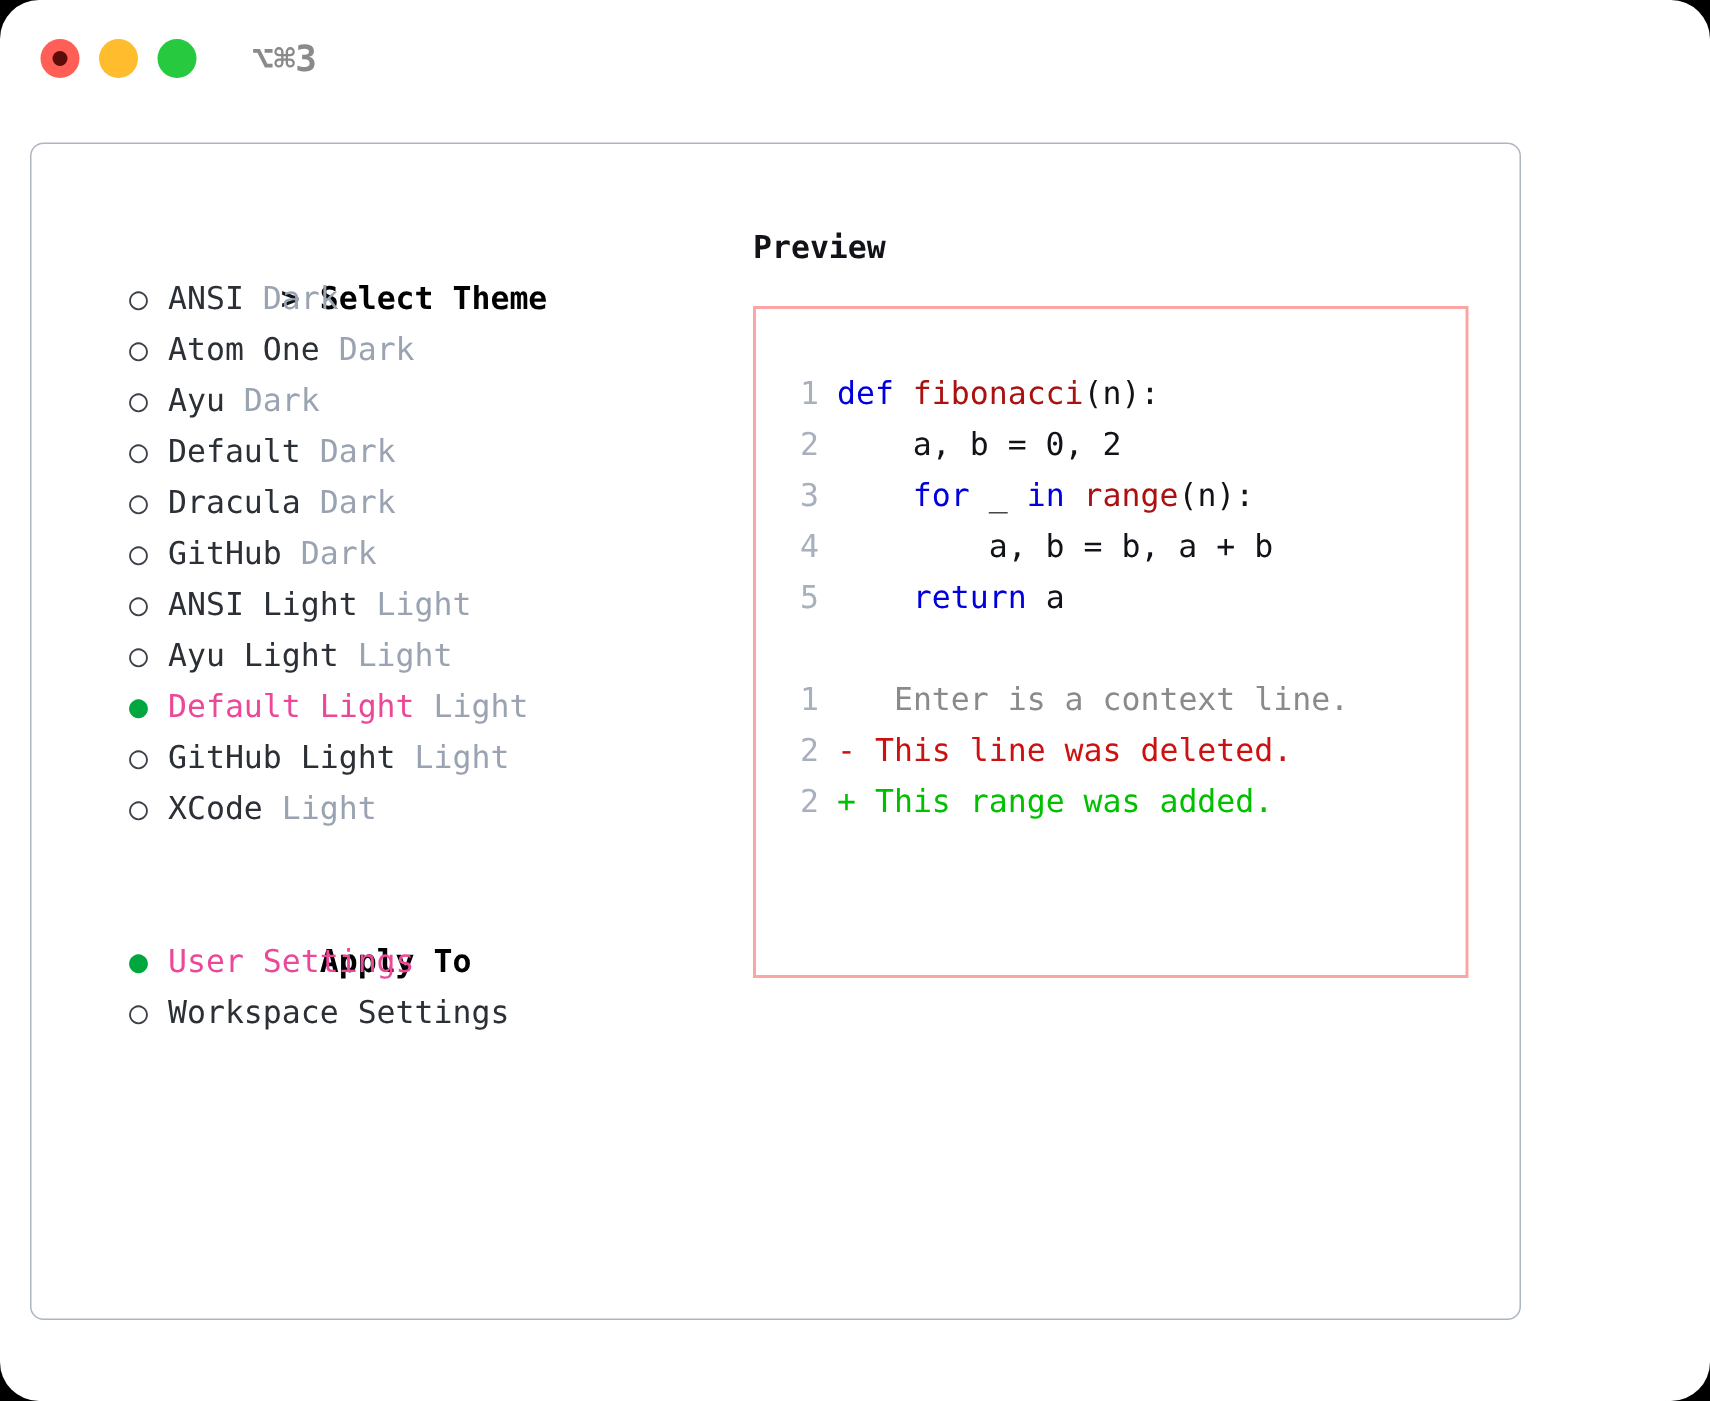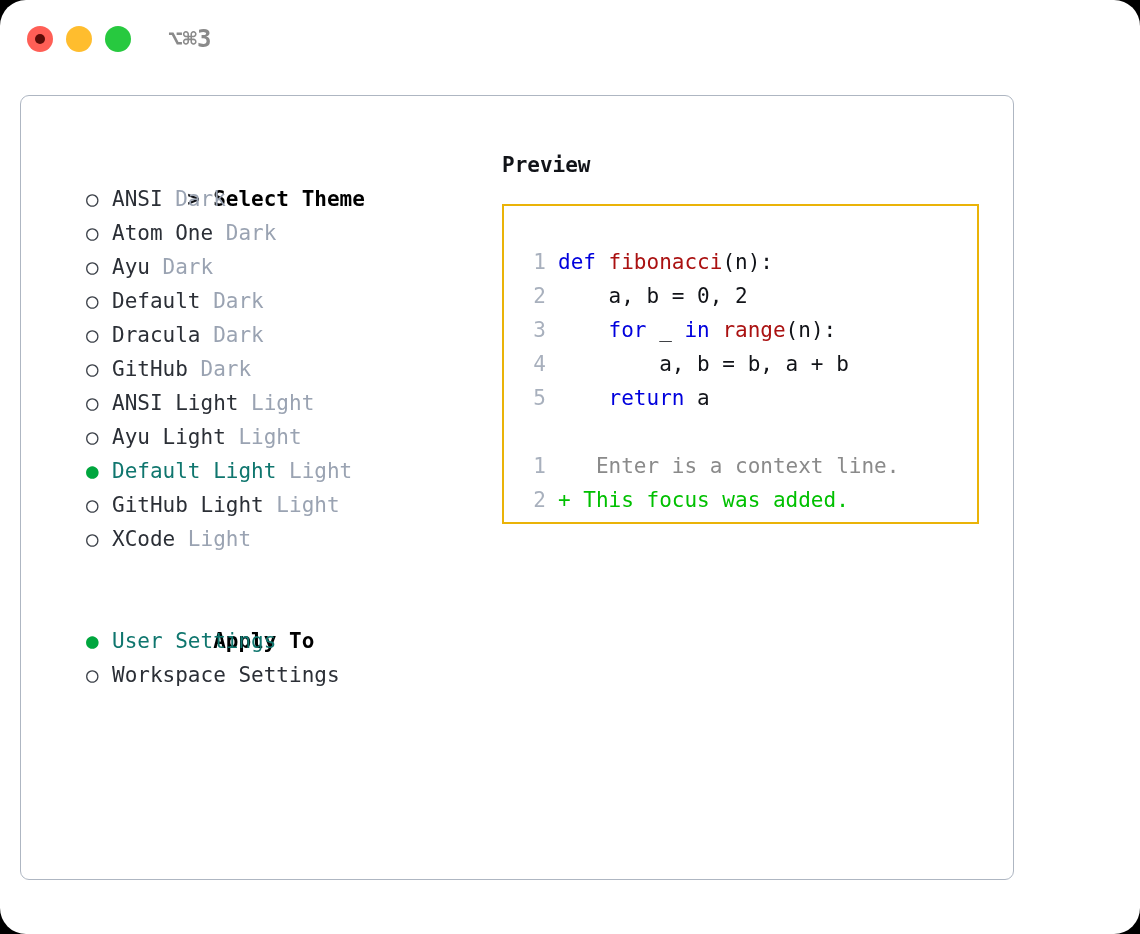--- a/index.html
+++ b/index.html
@@ -98,21 +98,21 @@
     width: 26px;
     font-size: 21px;
     color: #3d424a;
   }
   .marker.sel { color: #00a63e; }
   .marker.caret {
     font-weight: bold;
     color: #111318;
   }
   .row-title { color: #2b2f36; }
-  .row-title.selected { color: #0f766e; }
+  .row-title.selected { color: #ec4899; }
   .row-title.heading {
     font-weight: bold;
     color: #000000;
   }
   .row-tag {
     color: #9aa3b2;
   }
 
   #apply-spacer { height: 34px; }
 
@@ -138,22 +138,22 @@
     font-size: 21px;
     font-weight: bold;
     color: #111318;
     line-height: 34px;
     height: 34px;
     white-space: pre;
   }
   #preview-box {
     margin-top: 22px;
     width: 477px;
-    height: 320px;
-    border: 2px solid #eab308;
+    height: 448px;
+    border: 2px solid #fca5a5;
     box-sizing: border-box;
     background: #ffffff;
     position: relative;
   }
   #code {
     position: absolute;
     left: 16px;
     top: 39px;
     right: 6px;
   }
@@ -230,19 +230,20 @@
       <div id="preview-title">Preview</div>
       <div id="preview-box">
         <div id="code">
             <div class="code-line"><span class="ln">1</span><span class="kw">def </span><span class="fn">fibonacci</span><span class="pl">(n):</span></div>
             <div class="code-line"><span class="ln">2</span><span class="pl">    a, b = 0, 2</span></div>
             <div class="code-line"><span class="ln">3</span><span class="pl">    </span><span class="kw">for </span><span class="pl">_ </span><span class="kw">in </span><span class="fn">range</span><span class="pl">(n):</span></div>
             <div class="code-line"><span class="ln">4</span><span class="pl">        a, b = b, a + b</span></div>
             <div class="code-line"><span class="ln">5</span><span class="pl">    </span><span class="kw">return </span><span class="pl">a</span></div>
             <div class="blank-line"></div>
             <div class="code-line"><span class="ln">1</span><span class="diff-ctx"> </span><span class="diff-ctx">  Enter is a context line.</span></div>
-            <div class="code-line"><span class="ln">2</span><span class="diff-add">+</span><span class="diff-add"> This focus was added.</span></div>
+            <div class="code-line"><span class="ln">2</span><span class="diff-del">-</span><span class="diff-del"> This line was deleted.</span></div>
+            <div class="code-line"><span class="ln">2</span><span class="diff-add">+</span><span class="diff-add"> This range was added.</span></div>
           </div>
       </div>
     </div>
 
   </div>
 </div>
 
 </body></html>

